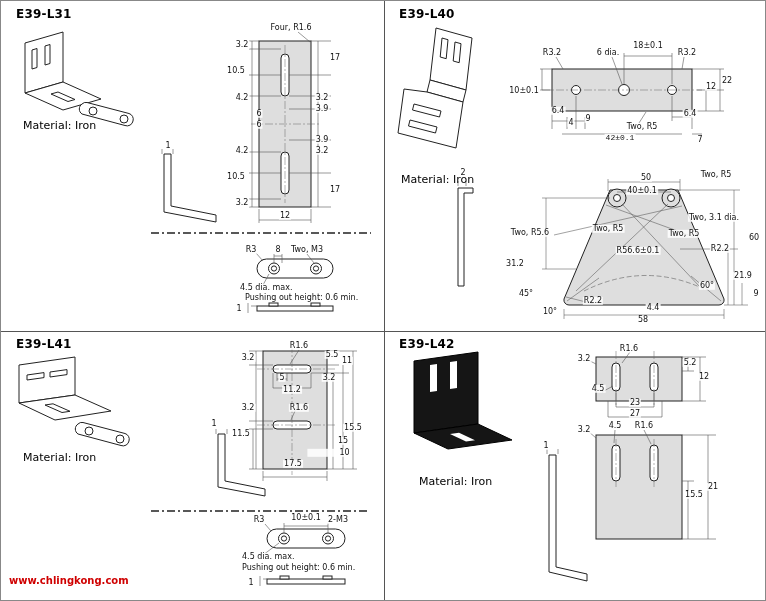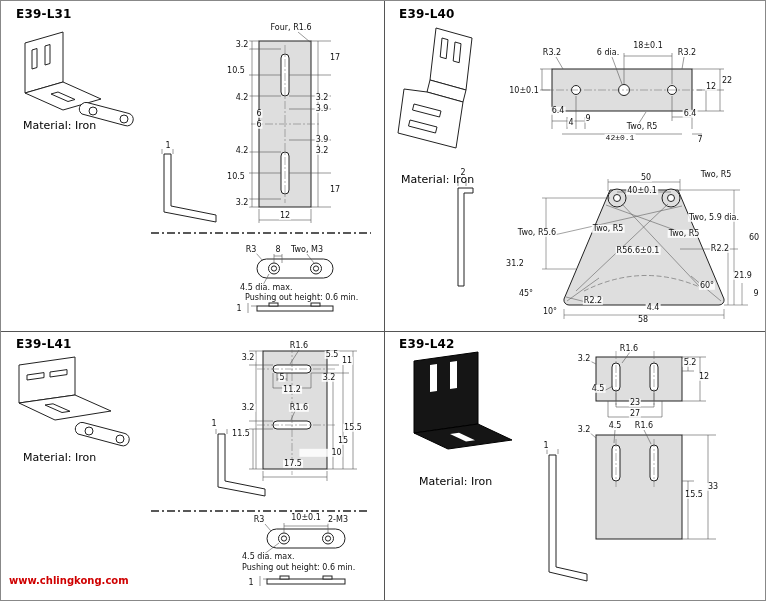--- a/index.html
+++ b/index.html
@@ -225,22 +225,22 @@
       <span class="dim" style="left: 187px; top: 122px;">4</span>
       <span class="dim" style="left: 204px; top: 118px;">9</span>
       <span class="dim" style="left: 306px; top: 113px;">6.4</span>
       <span class="dim" style="left: 258px; top: 126px;">Two, R5</span>
       <span class="dim" style="left: 236px; top: 137px; font-family: Liberation Mono, monospace;">42±0.1</span>
       <span class="dim" style="left: 316px; top: 139px;">7</span>
       <span class="dim" style="left: 79px; top: 172px;">2</span>
       <span class="dim" style="left: 262px; top: 177px;">50</span>
       <span class="dim" style="left: 332px; top: 174px;">Two, R5</span>
       <span class="dim" style="left: 258px; top: 190px;">40±0.1</span>
-      <span class="dim" style="left: 330px; top: 217px;">Two, 5.9 dia.</span>
-      <span class="dim" style="left: 146px; top: 232px; margin-left: 7px;">Two, R5.6</span>
+      <span class="dim" style="left: 330px; top: 217px;">Two, 3.1 dia.</span>
+      <span class="dim" style="left: 146px; top: 232px;">Two, R5.6</span>
       <span class="dim" style="left: 224px; top: 228px;">Two, R5</span>
       <span class="dim" style="left: 300px; top: 233px;">Two, R5</span>
       <span class="dim" style="left: 254px; top: 250px;">R56.6±0.1</span>
       <span class="dim" style="left: 336px; top: 248px;">R2.2</span>
       <span class="dim" style="left: 131px; top: 263px;">31.2</span>
       <span class="dim" style="left: 370px; top: 237px;">60</span>
       <span class="dim" style="left: 359px; top: 275px;">21.9</span>
       <span class="dim" style="left: 323px; top: 285px;">60°</span>
       <span class="dim" style="left: 372px; top: 293px;">9</span>
       <span class="dim" style="left: 142px; top: 293px;">45°</span>
@@ -336,21 +336,21 @@
       <span class="dim" style="left: 346px; top: 30px;">11</span>
       <span class="dim" style="left: 247px; top: 27px;">3.2</span>
       <span class="dim" style="left: 281px; top: 47px;">5</span>
       <span class="dim" style="left: 328px; top: 47px;">3.2</span>
       <span class="dim" style="left: 291px; top: 59px;">11.2</span>
       <span class="dim" style="left: 247px; top: 77px;">3.2</span>
       <span class="dim" style="left: 298px; top: 77px;">R1.6</span>
       <span class="dim" style="left: 240px; top: 103px;">11.5</span>
       <span class="dim" style="left: 352px; top: 97px;">15.5</span>
       <span class="dim" style="left: 342px; top: 110px;">15</span>
-      <span class="dim" style="left: 320px; top: 122px; padding-left: 32px;">10</span>
+      <span class="dim" style="left: 328px; top: 122px; padding-left: 32px;">10</span>
       <span class="dim" style="left: 292px; top: 133px;">17.5</span>
       <span class="dim" style="left: 213px; top: 93px;">1</span>
       <span class="dim" style="left: 258px; top: 189px;">R3</span>
       <span class="dim" style="left: 305px; top: 187px;">10±0.1</span>
       <span class="dim" style="left: 337px; top: 189px;">2-M3</span>
       <span class="dim la" style="left: 240px; top: 226px;">4.5 dia. max.</span>
       <span class="dim la" style="left: 240px; top: 237px;">Pushing out height: 0.6 min.</span>
       <span class="dim" style="left: 250px; top: 252px;">1</span>
     </section>
 
@@ -421,18 +421,18 @@
       <span class="dim" style="left: 200px; top: 28px;">3.2</span>
       <span class="dim" style="left: 306px; top: 32px;">5.2</span>
       <span class="dim" style="left: 320px; top: 46px;">12</span>
       <span class="dim" style="left: 214px; top: 58px;">4.5</span>
       <span class="dim" style="left: 251px; top: 72px;">23</span>
       <span class="dim" style="left: 251px; top: 83px;">27</span>
       <span class="dim" style="left: 200px; top: 99px;">3.2</span>
       <span class="dim" style="left: 231px; top: 95px;">4.5</span>
       <span class="dim" style="left: 260px; top: 95px;">R1.6</span>
       <span class="dim" style="left: 310px; top: 164px;">15.5</span>
-      <span class="dim" style="left: 329px; top: 156px;">33</span>
+      <span class="dim" style="left: 329px; top: 156px;">21</span>
       <span class="dim" style="left: 162px; top: 115px;">1</span>
     </section>
 
   <div class="watermark">www.chlingkong.com</div>
 </div>
 
 </body></html>

